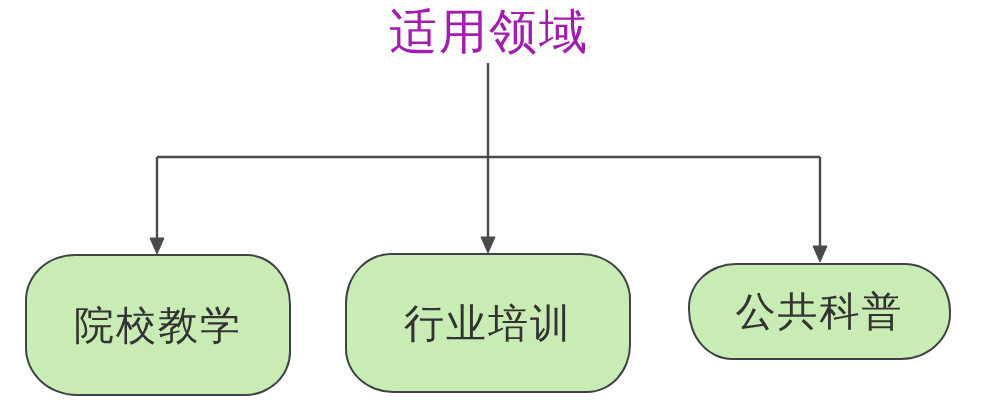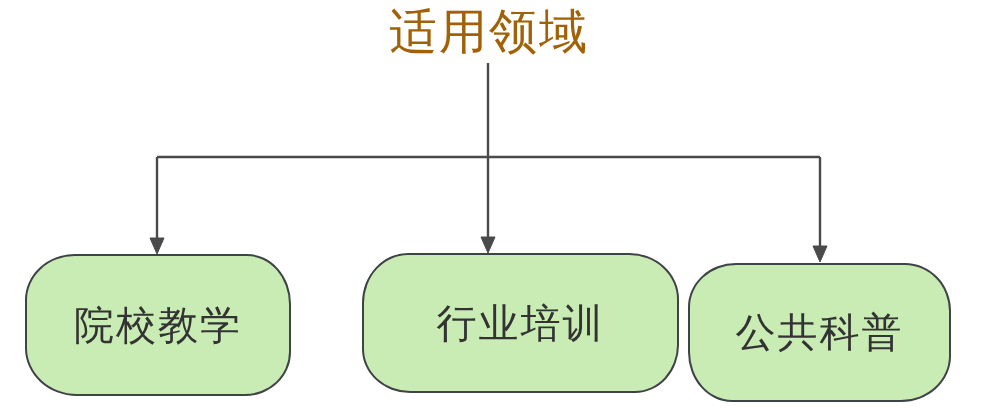--- a/index.html
+++ b/index.html
@@ -22,21 +22,21 @@
     overflow:hidden;
   }
   .diagram-title{
     position:absolute;
     left:0;
     top:4px;
     width:978px;
     text-align:center;
     font-size:48px;
     line-height:1.15;
-    color:#a16207;
+    color:#a21caf;
     letter-spacing:2px;
   }
   .connectors{
     position:absolute;
     left:0;top:0;
     width:998px;height:415px;
   }
   .connectors line{
     stroke:var(--connector);
     stroke-width:2.4;
@@ -56,25 +56,25 @@
     font-size:40px;
     color:var(--text);
     letter-spacing:2px;
   }
   .node-1{
     left:25px;top:254px;width:266px;height:142px;
     border-radius:50px 44px 46px 52px / 46px 50px 44px 48px;
     font-family:Liberation Serif, serif;
   }
   .node-2{
-    left:362px;top:253px;width:317px;height:140px;
+    left:345px;top:253px;width:286px;height:140px;
     border-radius:46px 50px 44px 48px / 50px 46px 48px 44px;
   }
   .node-3{
-    left:688px;top:263px;width:263px;height:139px;
+    left:688px;top:263px;width:263px;height:97px;
     border-radius:48px 46px 50px 44px / 44px 48px 46px 50px;
     align-items:center;
   }
 </style>
 </head>
 <body>
 
 <div class="canvas">
 
   <div class="diagram-title">适用领域</div>

